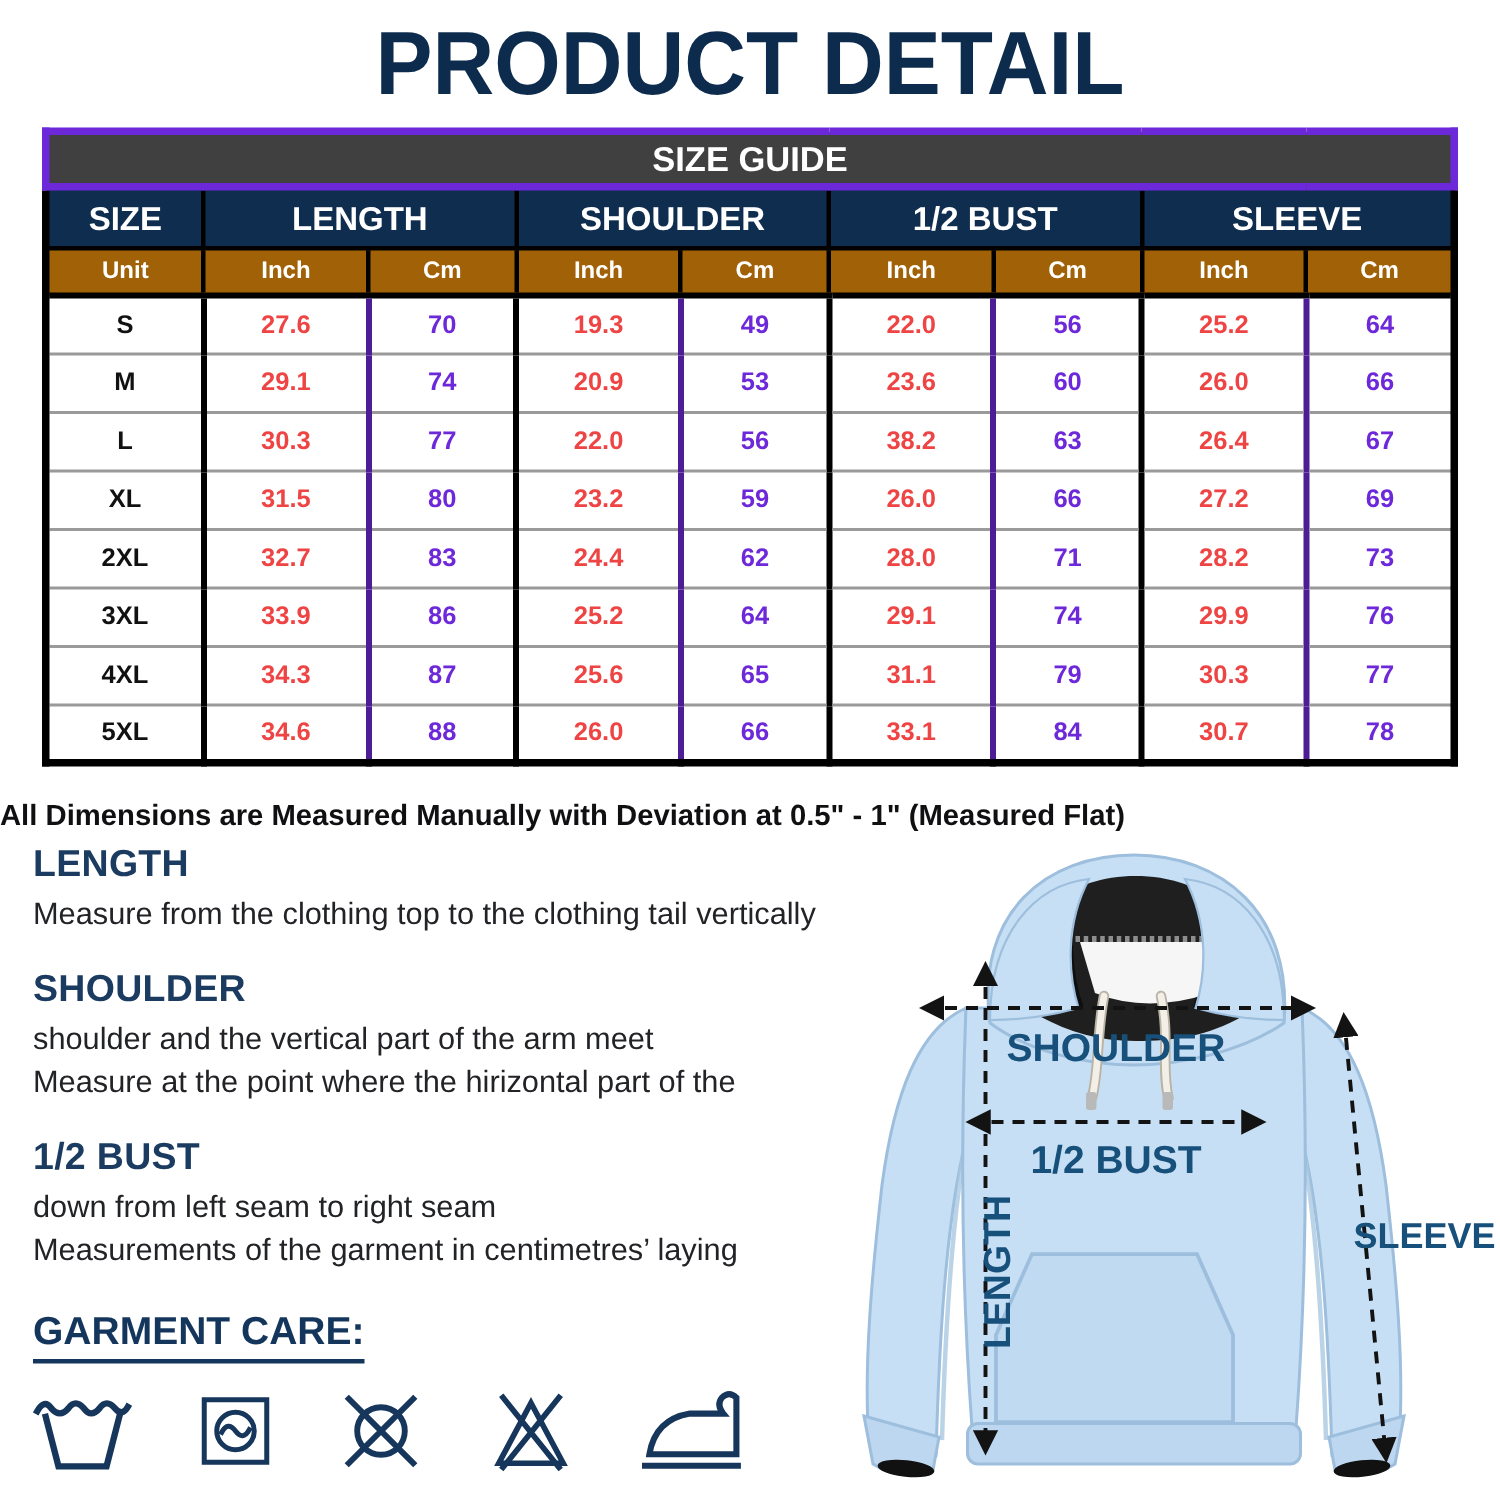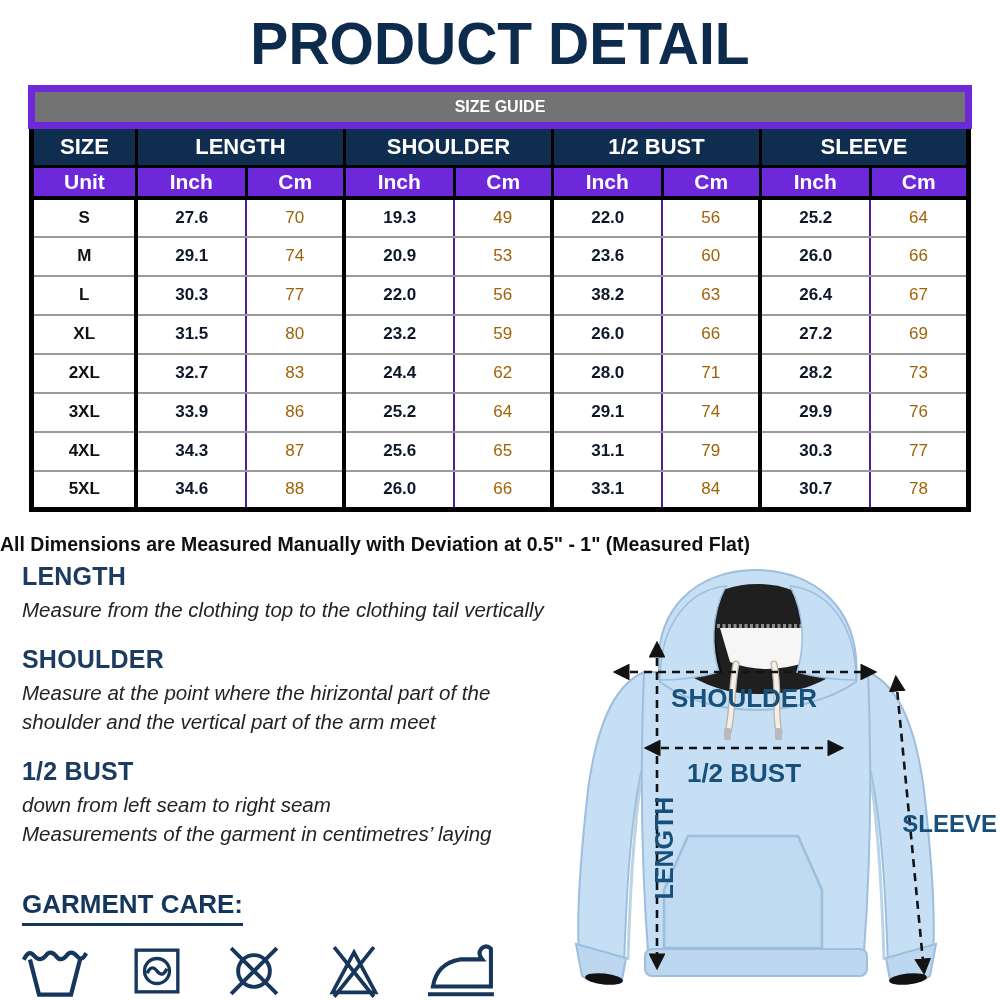--- a/index.html
+++ b/index.html
@@ -11,51 +11,51 @@
   
   .title {
     text-align:center; font-size:57px; font-weight:800; letter-spacing:0px;
     color:#0d2b4c; padding-top:8px; transform:scaleY(1.05); transform-origin:top;
   }
   
   .size-table-wrap { position:absolute; left:28px; top:85px; width:944px; }
   table.size-table { width:100%; border-collapse:collapse; table-layout:fixed; }
   table.size-table th, table.size-table td { text-align:center; vertical-align:middle; }
   .row-title th {
-    background:#737373; color:#fff; font-size:16px; font-weight:700;
-    height:37px; border:7px solid #6d28d9;
+    background:#404040; color:#fff; font-size:23px; font-weight:700;
+    height:37px; border:5px solid #6d28d9;
   }
   .row-groups th {
     background:#0f2d4e; color:#fff; font-size:22px; font-weight:700;
     height:41px; border:3px solid #000;
   }
   .row-units th {
-    background:#6d28d9; color:#fff; font-size:21px; font-weight:700;
+    background:#a16207; color:#fff; font-size:16px; font-weight:700;
     height:31px; border:3px solid #000; border-bottom:4px solid #000;
   }
   table.size-table { border:5px solid #000; }
   tbody td { height:39px; font-size:17px; border-top:2px solid #9a9a9a; border-bottom:2px solid #9a9a9a; background:#fff; }
   tbody td.c-size { font-weight:700; color:#111; }
-  tbody td.c-inch { font-weight:700; color:#0f172a; border-left:4px solid #000; }
-  tbody td.c-cm   { font-weight:400; color:#a16207; border-left:2px solid #4c1d95; }
+  tbody td.c-inch { font-weight:700; color:#ef4444; border-left:4px solid #000; }
+  tbody td.c-cm   { font-weight:700; color:#6d28d9; border-left:4px solid #4c1d95; }
   tbody tr:last-child td { border-bottom:4px solid #000; }
   
   .note {
     position:absolute; top:533px; left:0; width:100%; text-align:left;
     font-size:19.5px; font-weight:700; color:#101012;
   }
   
   .left-col { position:absolute; left:22px; top:562px; width:600px; }
   .sec-heading { color:#1b3c60; font-size:25px; font-weight:800; letter-spacing:0.2px; }
-  .sec-text { font-size:20.5px; color:#222326; line-height:1.42; max-width:585px; margin-top:4px;font-style:italic; }
+  .sec-text { font-size:20.5px; color:#222326; line-height:1.42; max-width:585px; margin-top:4px; }
   .sec-text span { display:block; }
   .sec { margin-bottom:21px; }
   .care-heading {
     display:inline-block; color:#14365c; font-size:26px; font-weight:800;
-    border-bottom:3px solid #14365c; padding-bottom:3px; margin-top:19px;
+    border-bottom:3px solid #14365c; padding-bottom:3px; margin-top:2px;
   }
   .care-icons { display:flex; align-items:center; gap:44px; margin-top:16px; }
   .care-icons svg { display:block; }
   
   .hoodie-wrap { position:absolute; left:560px; top:560px; width:440px; height:440px; }
 </style>
 </head>
 <body>
 <div class="page">
 
@@ -195,22 +195,22 @@
   <div class="left-col">
     <div class="sec">
       <div class="sec-heading">LENGTH</div>
       <div class="sec-text">
           <span>Measure from the clothing top to the clothing tail vertically</span>
         </div>
     </div>
     <div class="sec">
       <div class="sec-heading">SHOULDER</div>
       <div class="sec-text">
+        <span>shoulder and the vertical part of the arm meet</span>
         <span>Measure at the point where the hirizontal part of the</span>
-        <span>shoulder and the vertical part of the arm meet</span>
       </div>
     </div>
     <div class="sec">
       <div class="sec-heading">1/2 BUST</div>
       <div class="sec-text">
         <span>down from left seam to right seam</span>
         <span>Measurements of the garment in centimetres’ laying</span>
       </div>
     </div>
 

